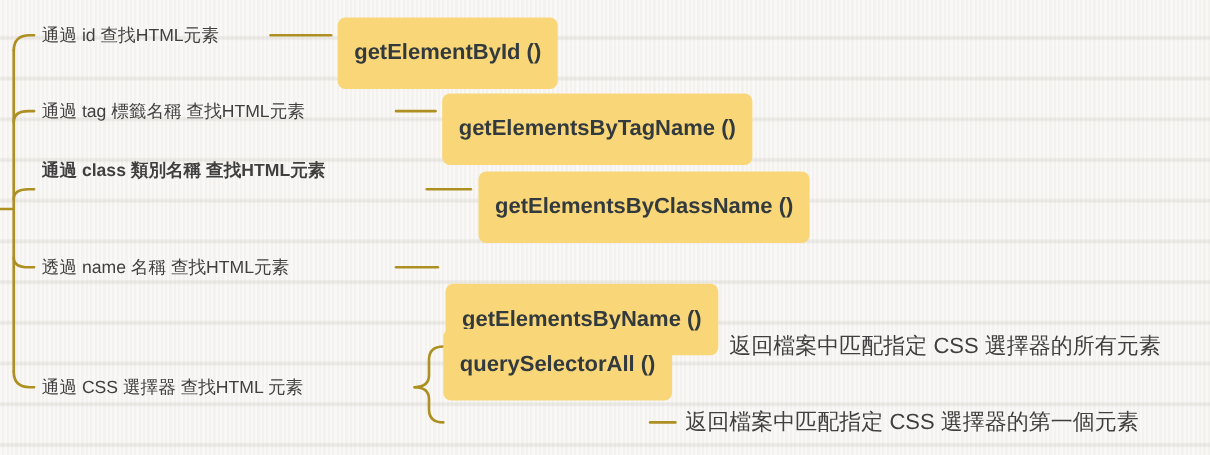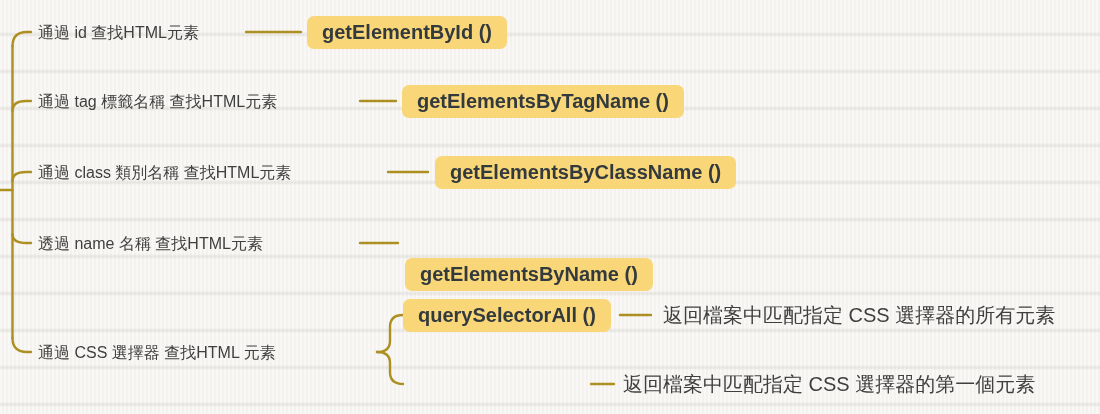--- a/index.html
+++ b/index.html
@@ -45,21 +45,21 @@
     line-height: 33px;
     font-size: 16px;
     color: var(--color-label-text, #3f3f3f);
     white-space: nowrap;
     cursor: default;
   }
   .method-box {
     position: absolute;
     height: 33px;
     line-height: 33px;
-    padding: 0 15px;
+    padding: 16px 15px;
     border-radius: 7px;
     background: var(--color-box-bg, #f9d778);
     color: var(--color-box-text, #333a3e);
     font-size: 20px;
     font-weight: 600;
     white-space: nowrap;
     cursor: default;
   }
   .desc-label {
     position: absolute;
@@ -93,21 +93,21 @@
     <path d="M620,315 H651"></path>
     <path d="M591,384 H614"></path>
   </svg>
 
   <div class="topic-label" style="left:38px; top:16px;">通過 id 查找HTML元素</div>
   <div class="method-box" style="left:307px; top:16px;">getElementById ()</div>
 
   <div class="topic-label" style="left:38px; top:85px;">通過 tag 標籤名稱 查找HTML元素</div>
   <div class="method-box" style="left:402px; top:85px;">getElementsByTagName ()</div>
 
-  <div class="topic-label" style="left:38px; top:156px;">通過 class 類別名稱 查找HTML元素</div>
+  <div class="topic-label" style="left:38px; top:139px;font-weight:bold;">通過 class 類別名稱 查找HTML元素</div>
   <div class="method-box" style="left:435px; top:156px;">getElementsByClassName ()</div>
 
   <div class="topic-label" style="left:38px; top:227px;">透過 name 名稱 查找HTML元素</div>
   <div class="method-box" style="left:405px; top:227px;margin-top:31px;">getElementsByName ()</div>
 
   <div class="topic-label" style="left:38px; top:336px;">通過 CSS 選擇器 查找HTML 元素</div>
 
   <div class="method-box" style="left:403px; top:299px;">querySelectorAll ()</div>
   <div class="desc-label" style="left:663px; top:299px;">返回檔案中匹配指定 CSS 選擇器的所有元素</div>
 

